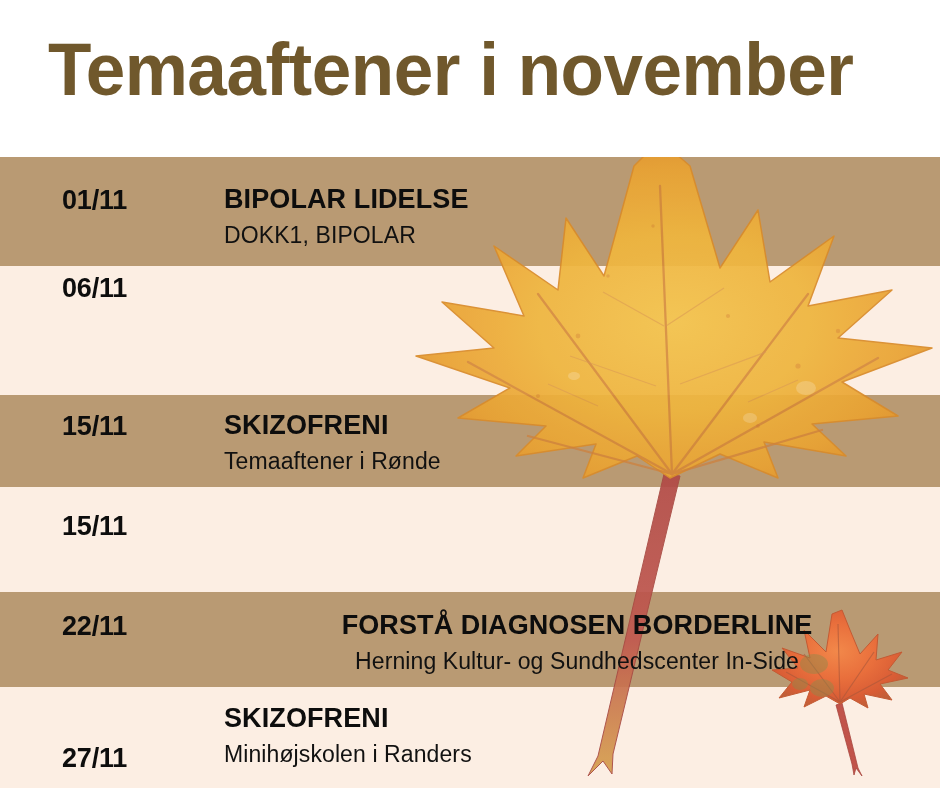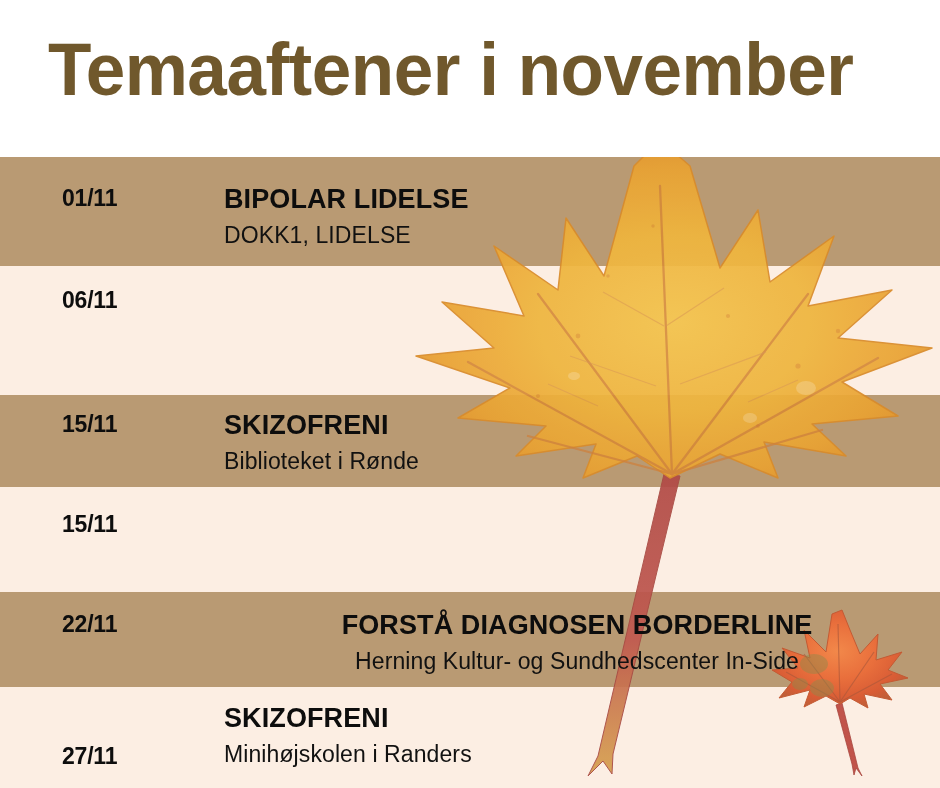--- a/index.html
+++ b/index.html
@@ -89,21 +89,21 @@
   .row {
     position: absolute;
     left: 0;
     width: 940px;
     display: block;
   }
   .row-date {
     position: absolute;
     left: 62px;
     font-family: "Liberation Sans Narrow", "Liberation Sans", sans-serif;
-    font-size: 23px;
+    font-size: 27px;
     font-weight: bold;
     color: #0d0d0d;
     letter-spacing: -0.2px;
     white-space: nowrap;
   }
   .row-body {
     position: absolute;
     left: 224px;
     right: 10px;
   }
@@ -237,33 +237,33 @@
   <div class="header">
     <div class="poster-title">Temaaftener i november</div>
   </div>
 
   <div class="rows">
 
     <div class="row" style="top:157px;height:109px;">
       <div class="row-date" style="top:28px;">01/11</div>
       <div class="row-body" style="top:24px;">
         <div class="row-title">BIPOLAR LIDELSE</div>
-        <div class="row-venue">DOKK1, LIDELSE</div>
+        <div class="row-venue">DOKK1, BIPOLAR</div>
       </div>
     </div>
 
     <div class="row" style="top:266px;height:129px;">
-      <div class="row-date" style="top:21px;">06/11</div>
+      <div class="row-date" style="top:7px;">06/11</div>
     </div>
 
     <div class="row" style="top:395px;height:92px;">
       <div class="row-date" style="top:16px;">15/11</div>
       <div class="row-body" style="top:12px;">
         <div class="row-title">SKIZOFRENI</div>
-        <div class="row-venue">Biblioteket i Rønde</div>
+        <div class="row-venue">Temaaftener i Rønde</div>
       </div>
     </div>
 
     <div class="row" style="top:487px;height:105px;">
       <div class="row-date" style="top:24px;">15/11</div>
     </div>
 
     <div class="row" style="top:592px;height:95px;text-align:center;">
       <div class="row-date" style="top:19px;">22/11</div>
       <div class="row-body" style="top:15px;">

